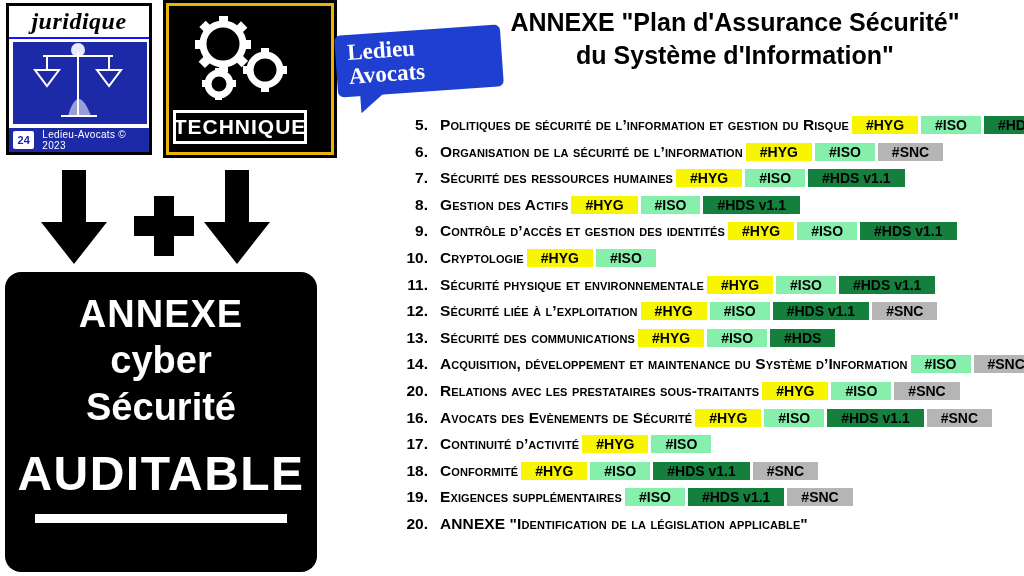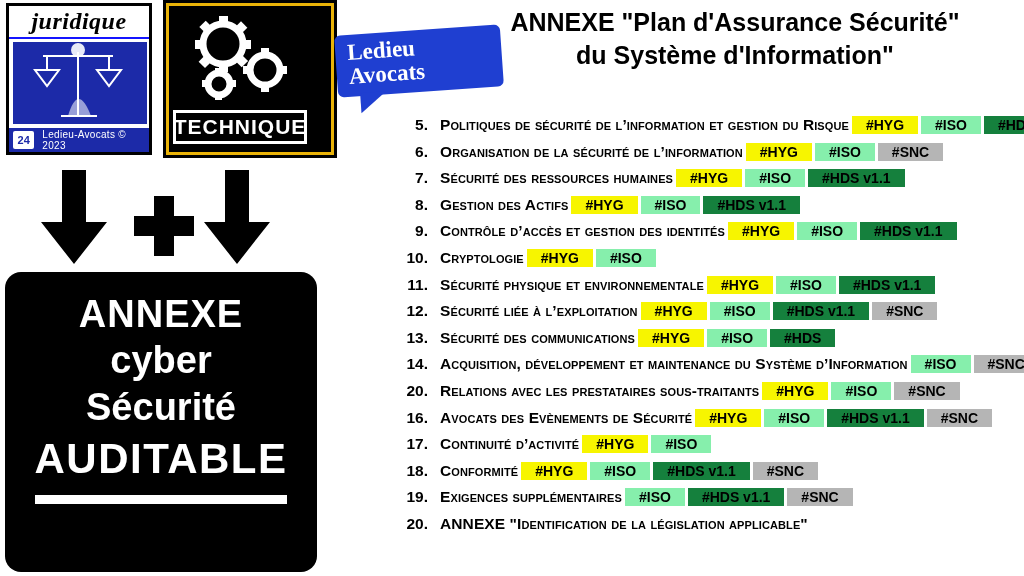--- a/index.html
+++ b/index.html
@@ -174,22 +174,22 @@
     text-align: center;
   }
   #annexe-block .line {
     font-weight: bold;
     line-height: 1.06;
   }
   #annexe-l1 { font-size: 38px; margin-top: 22px; letter-spacing: 1px; }
   #annexe-l2 { font-size: 38px; margin-top: 6px; }
   #annexe-l3 { font-size: 38px; margin-top: 6px; }
   #annexe-l4 {
-    font-size: 42px;
-    margin-top: 10px;
+    font-size: 48px;
+    margin-top: 22px;
     letter-spacing: 1.5px;
   }
   #annexe-underline {
     width: 252px;
     height: 9px;
     background: #ffffff;
     margin: 14px auto 0 auto;
   }
 
   

